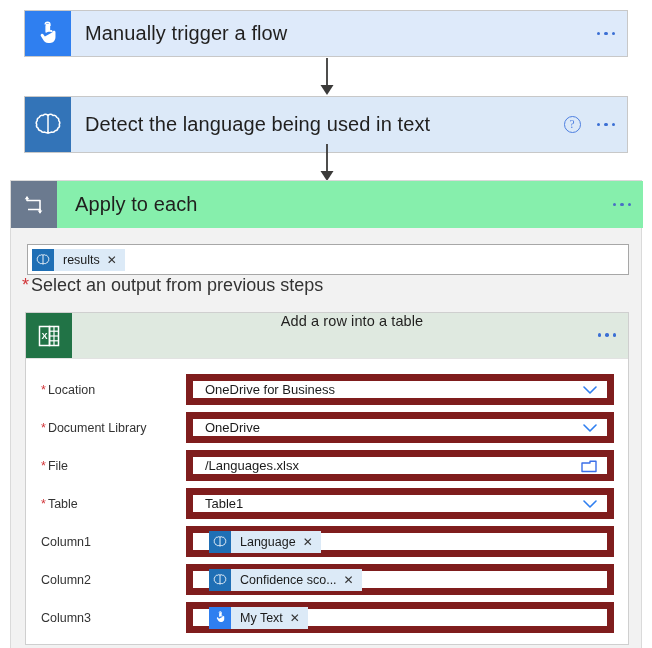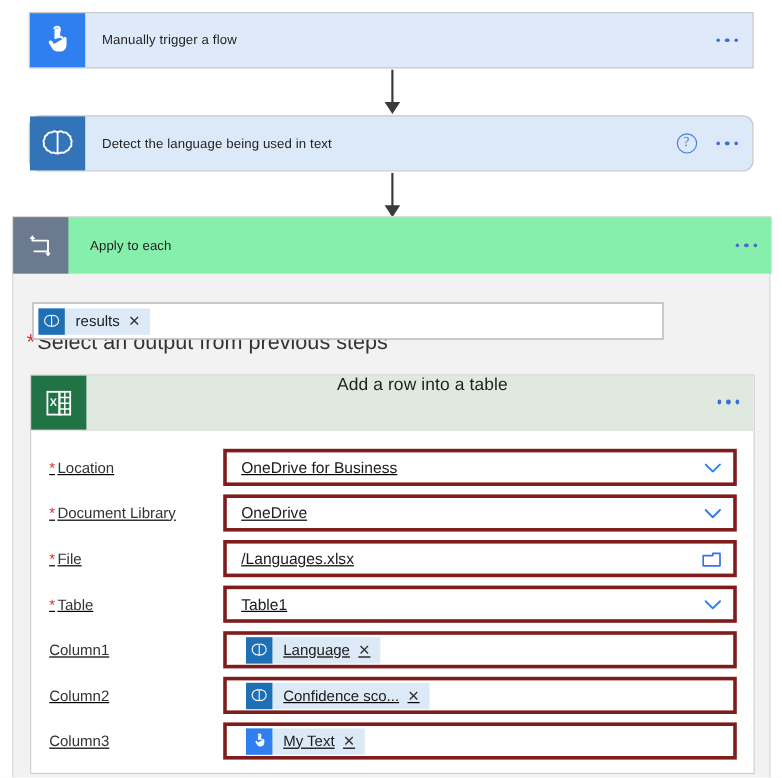--- a/index.html
+++ b/index.html
@@ -35,21 +35,21 @@
     justify-content: center;
   }
   .card-body {
     flex: 1;
     display: flex;
     align-items: center;
     padding-left: 14px;
     padding-right: 10px;
   }
   .card-title {
-    font-size: 11px;
+    font-size: 20px;
     color: #201f1e;
     letter-spacing: .1px;
     white-space: nowrap;
   }
   .card-actions {
     margin-left: auto;
     display: flex;
     align-items: center;
     gap: 14px;
   }
@@ -85,23 +85,22 @@
 
   
   #card-trigger {
     left: 24px; top: 10px; width: 604px; height: 47px;
     background: #deeafa;
   }
   #card-trigger .card-icon { background: #2f7ff0; }
 
   
   #card-detect {
-    left: 24px; top: 96px; width: 604px; height: 47px;
+    left: 24px; top: 96px; width: 604px; height: 57px;
     background: #dce9f8;
-    border-radius: 9px;
   }
   #card-detect .card-icon { background: #3374b8; }
 
   
   .arrow {
     position: absolute;
     width: 24px;
   }
 
   
@@ -129,22 +128,22 @@
     color: #333333;
     white-space: nowrap;
     margin-top: 32px;
   }
   .req-star { color: #d13438; margin-right: 2px; }
 
   #select-output-label { left: 22px; top: 243px; }
 
   #select-output-box {
     position: absolute;
-    left: 27px; top: 252px;
-    width: 526px; height: 31px;
+    left: 27px; top: 244px;
+    width: 602px; height: 31px;
     background: #ffffff;
     border: 1px solid #a7a7a7;
     display: flex;
     align-items: center;
     padding-left: 4px;
   }
 
   
   .token {
     display: inline-flex;
@@ -187,21 +186,20 @@
     background: #dfe9e0;
     border-bottom: 1px solid #e2e2e2;
   }
   #excel-header .card-icon { background: #217346; width: 46px; }
   #excel-header .card-body { padding-left: 14px; flex-direction: column; }
   #excel-header .card-title { font-size: 14.5px; }
 
   #excel-form {
     position: relative;
     padding-top: 12px;
-    text-decoration: underline;
   }
 
   .form-row {
     display: flex;
     align-items: center;
     height: 37px;
     margin-bottom: 1px;
     padding-left: 15px;
   }
   .form-label {
@@ -209,21 +207,21 @@
     min-width: 145px;
     font-size: 12.5px;
     color: #333333;
     white-space: nowrap;
   }
   .form-control {
     position: relative;
     width: 428px;
     height: 31px;
     background: #ffffff;
-    border: 3px solid #7f1d1d;
+    border: 7px solid #7f1d1d;
     display: flex;
     align-items: center;
     padding-left: 12px;
   }
   .form-control.token-holder { padding-left: 16px; }
   .control-value {
     font-size: 13px;
     color: #1b1b1b;
     white-space: nowrap;
   }

